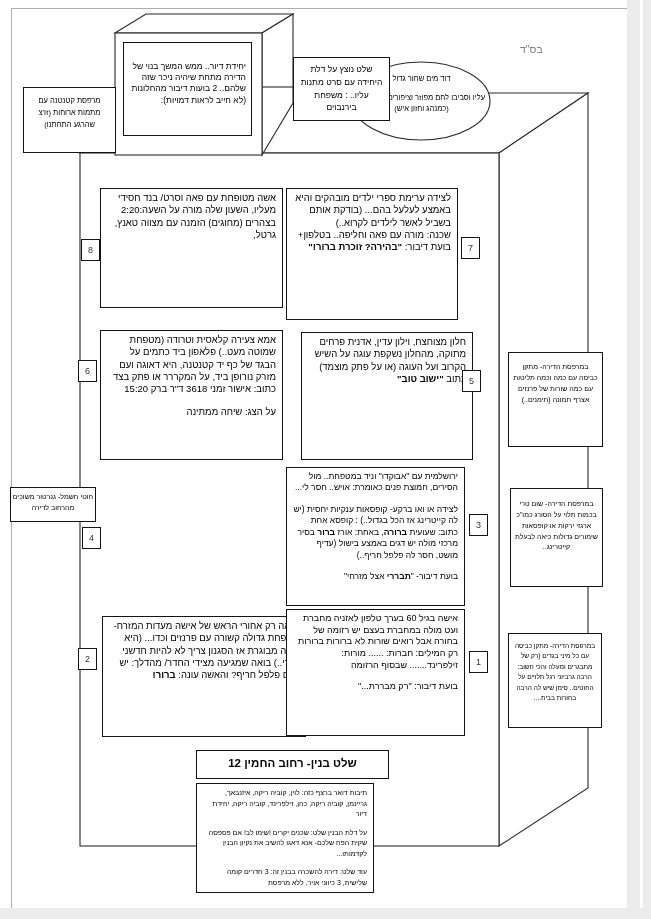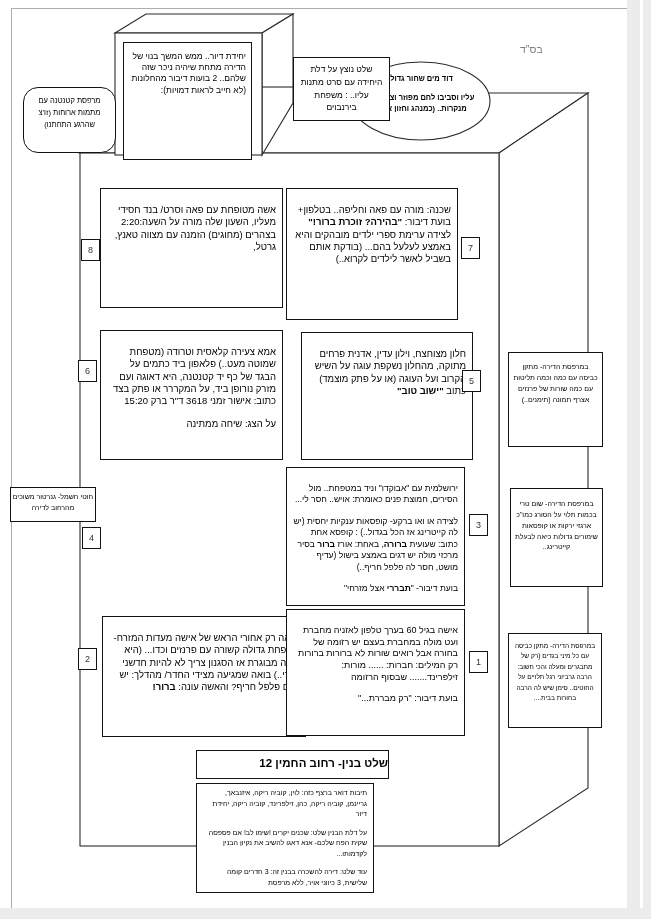--- a/index.html
+++ b/index.html
@@ -7,54 +7,54 @@
           font-family:"Liberation Sans",sans-serif;color:#000;}
   .page-border{position:absolute;left:11px;top:8px;width:615px;height:899px;
                border:1px solid #adadad;z-index:0;}
   .strip-v{position:absolute;left:627px;top:0;width:24px;height:919px;background:#ececec;z-index:4;}
   .strip-v .inner{position:absolute;left:13px;top:0;width:3px;height:919px;background:#ffffff;}
   .strip-h{position:absolute;left:0;top:908px;width:651px;height:11px;background:#ececec;z-index:4;}
   .besed{position:absolute;left:520px;top:43px;width:46px;font-size:10.5px;color:#7f7f7f;
          direction:rtl;text-align:left;z-index:2;}
   .drawing{position:absolute;left:0;top:0;z-index:1;}
   .tbox{position:absolute;background:#fff;border:1.5px solid #141414;box-sizing:border-box;
-        direction:rtl;text-align:right;padding:15px 6px;line-height:1.3;z-index:2;font-size:9.5px;}
+        direction:rtl;text-align:right;padding:3px 6px;line-height:1.3;z-index:2;font-size:9.5px;}
   .sbox{position:absolute;background:#fff;border:1px solid #141414;box-sizing:border-box;
         direction:rtl;text-align:center;z-index:2;}
   .para{margin:0;}
   .gap{margin-top:10px;}
   .b{font-weight:bold;}
   .ntag{position:absolute;width:19px;height:22px;background:#fff;border:1px solid #141414;
         box-sizing:border-box;display:flex;align-items:center;justify-content:center;
         font-size:9px;color:#333;z-index:3;}
   .f8{left:100px;top:188px;width:183px;height:120px;}
   .f7{left:286px;top:188px;width:172px;height:132px;}
   .f6{left:100px;top:330px;width:183px;height:130px;}
   .f5{left:286px;top:332px;width:172px;height:128px;margin-left:15px;}
   .f4{left:100px;top:467px;width:183px;height:131px;}
   .f3{left:286px;top:467px;width:179px;height:139px;font-size:8.5px;line-height:1.35;}
   .f2{left:102px;top:616px;width:204px;height:121px;}
   .f1{left:286px;top:609px;width:179px;height:127px;font-size:9px;}
-  .roof-inner{left:123px;top:42px;width:129px;height:118px;border-width:1.2px;
-              font-size:8.5px;line-height:1.32;padding:8px 5px;}
+  .roof-inner{left:123px;top:42px;width:129px;height:94px;border-width:1.2px;
+              font-size:8.5px;line-height:1.32;padding:18px 5px;}
   .door-sign{left:293px;top:57px;width:97px;height:64px;font-size:8.5px;line-height:1.5;
              padding-top:5px;text-align:center;border-width:1.2px;}
   .tiny-balcony{left:23px;top:87px;width:93px;height:66px;font-size:7.5px;line-height:1.6;
-                padding:7px 4px 0 4px;border-radius:15px;}
+                padding:7px 4px 0 4px;}
   .power{left:10px;top:487px;width:86px;height:35px;font-size:7px;line-height:1.55;padding-top:4px;}
   .r1{left:508px;top:352px;width:95px;height:95px;font-size:7px;line-height:1.55;padding:9px 4px 0 4px;}
   .r2{left:510px;top:488px;width:93px;height:99px;font-size:7px;line-height:1.55;padding:10px 4px 0 4px;}
   .r3{left:508px;top:633px;width:94px;height:95px;font-size:6.5px;line-height:1.6;padding:7px 4px 0 4px;}
   .street-sign{left:196px;top:750px;width:193px;height:29px;font-size:11.5px;font-weight:bold;
-               line-height:25px;padding:0;}
+               text-align:center;line-height:25px;padding:0;}
   .entrance{left:196px;top:783px;width:178px;height:110px;font-size:7px;line-height:1.5;
             padding:4px 6px;border-width:1px;}
   .entrance .gap{margin-top:8px;}
   .tank-text{position:absolute;left:358px;top:74px;width:127px;direction:rtl;text-align:center;
-             font-size:7.5px;line-height:1.45;z-index:2;font-weight:bold;}
+             font-size:7.5px;line-height:1.45;z-index:2;}
   .tank-text .gap{margin-top:8px;}
 </style>
 </head>
 <body>
 
 <div class="screen">
 
   <div class="page-border"></div>
   <div class="strip-v">
       <div class="inner"></div>
@@ -104,22 +104,22 @@
   <div class="ntag" style="left:82px;top:527px;">4</div>
   <div class="ntag" style="left:469px;top:514px;">3</div>
   <div class="ntag" style="left:78px;top:648px;">2</div>
   <div class="ntag" style="left:469px;top:651px;">1</div>
 
   <div class="tbox f8" dir="rtl">
     <p class="para">אשה מטופחת עם פאה וסרט/ בנד חסידי מעליו, השעון שלה מורה על השעה:2:20 בצהרים (מחוגים) הזמנה עם מצווה טאנץ, גרטל,</p>
   </div>
 
   <div class="tbox f7" dir="rtl">
+    <p class="para">לצידה ערימת ספרי ילדים מובהקים והיא באמצע לעלעל בהם... (בודקת אותם בשביל לאשר לילדים לקרוא..)</p>
     <p class="para"><span>שכנה: מורה עם פאה וחליפה.. בטלפון+ בועת דיבור: </span><span class="b">"בהירה? זוכרת ברור!"</span></p>
-    <p class="para">לצידה ערימת ספרי ילדים מובהקים והיא באמצע לעלעל בהם... (בודקת אותם בשביל לאשר לילדים לקרוא..)</p>
   </div>
 
   <div class="tbox f6" dir="rtl">
     <p class="para">אמא צעירה קלאסית וטרודה (מטפחת שמוטה מעט..) פלאפון ביד כתמים על הבגד של כף יד קטנטנה, היא דאוגה ועם מזרק נורופן ביד, על המקררר או פתק בצד כתוב: אישור זמני 3618 ד"ר ברק 15:20</p>
     <p class="para gap">על הצג: שיחה ממתינה</p>
   </div>
 
   <div class="tbox f5" dir="rtl">
     <p class="para"><span>חלון מצוחצח, וילון עדין, אדנית פרחים מתוקה, מהחלון נשקפת עוגה על השיש הקרוב ועל העוגה (או על פתק מוצמד) כתוב </span><span class="b">"ישוב טוב"</span></p>
   </div>

